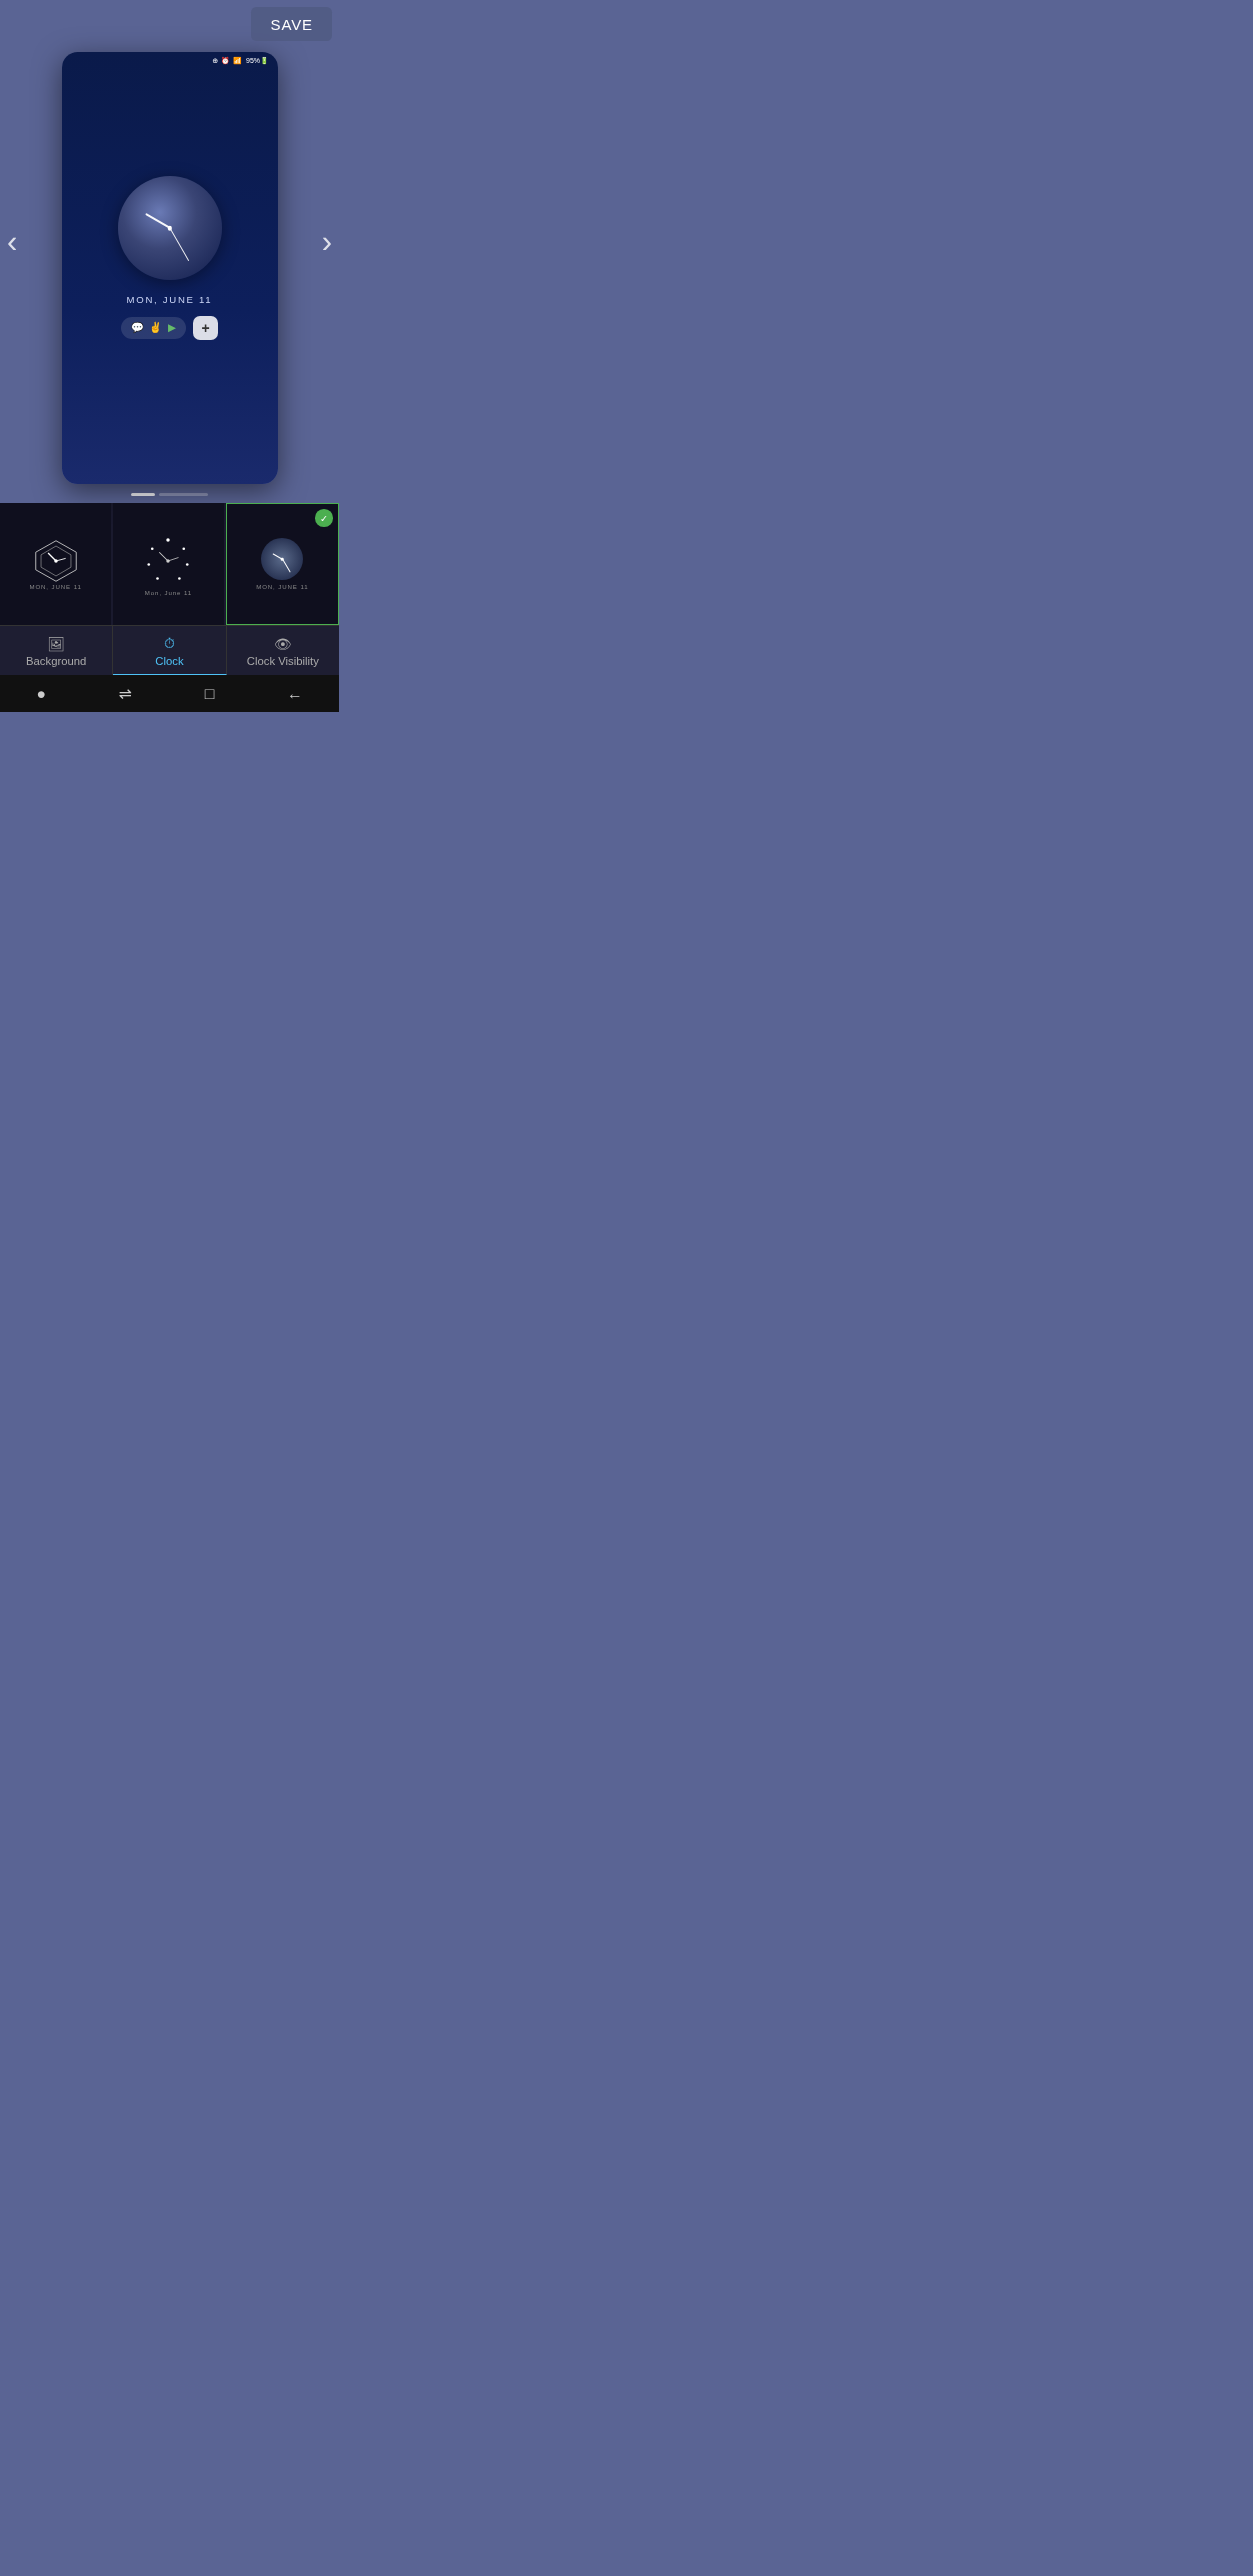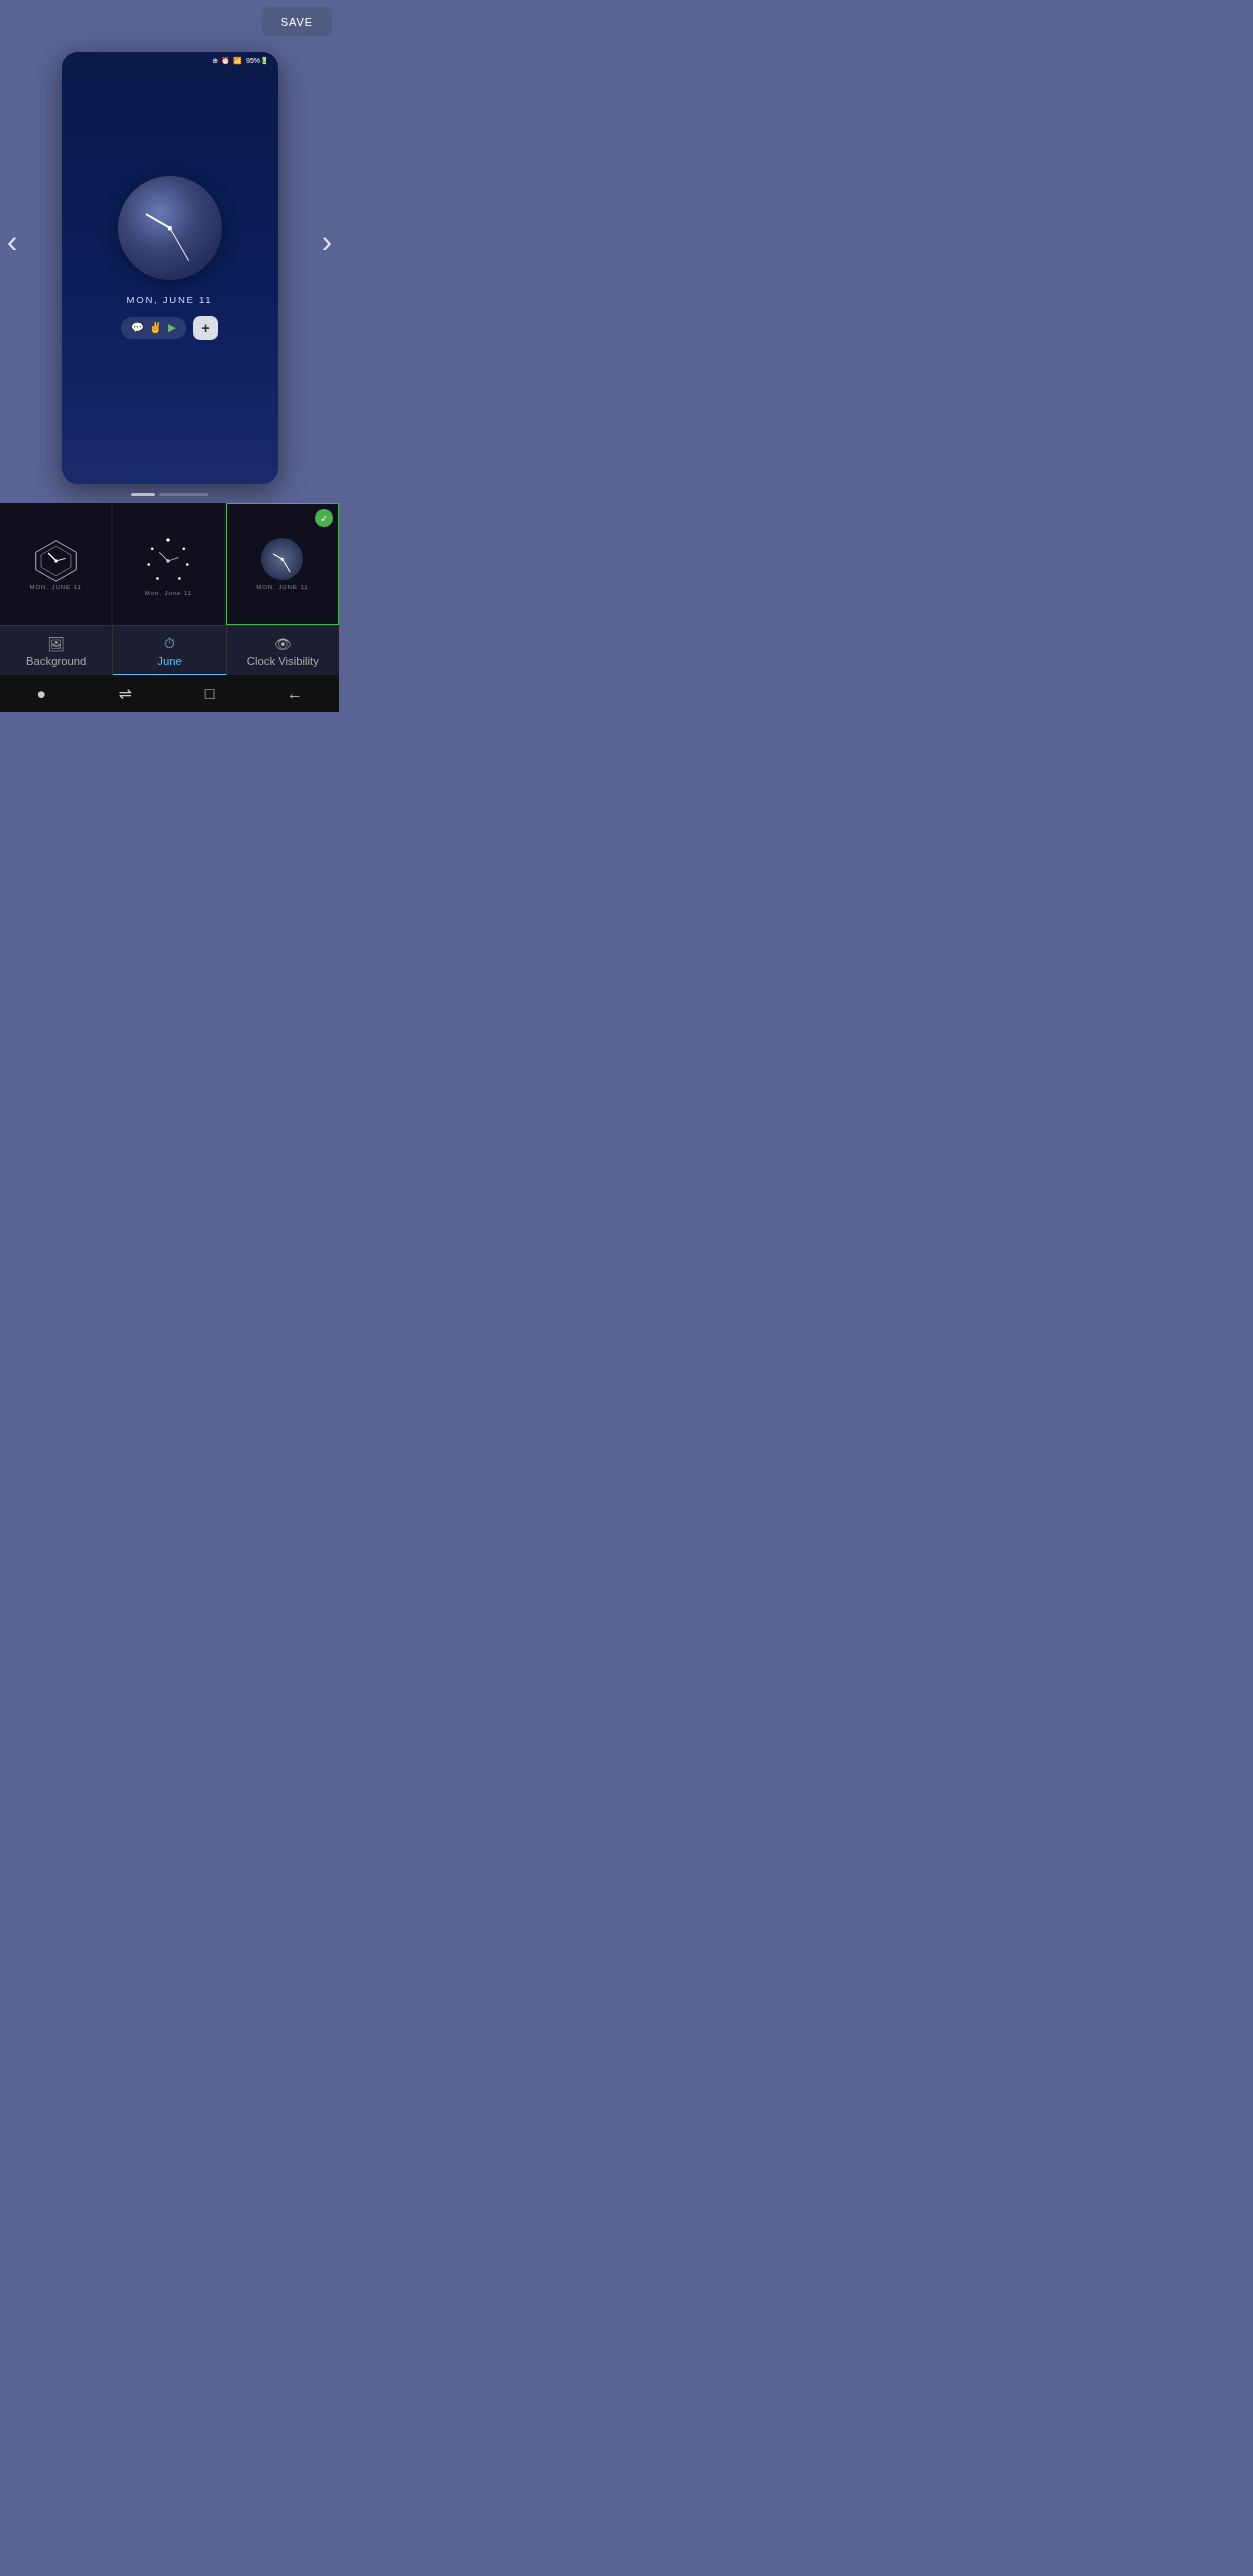--- a/index.html
+++ b/index.html
@@ -12,21 +12,21 @@
       position: relative;
     }
 
     
     .save-btn {
       position: absolute;
       top: 7px;
       right: 7px;
       background: rgba(80,90,130,0.85);
       color: #fff;
-      font-size: 11px;
+      font-size: 15px;
       font-weight: 500;
       letter-spacing: 0.9px;
       padding: 8.7px 19px;
       border-radius: 5.2px;
       border: none;
       cursor: pointer;
       z-index: 10;
     }
 
     
@@ -420,21 +420,21 @@
 
   </div>
 
   <div class="bottom-tabs">
     <div class="tab-item">
       <span class="tab-icon">🖼</span>
       <span>Background</span>
     </div>
     <div class="tab-item active">
       <span class="tab-icon">⏱</span>
-      <span>June</span>
+      <span>Clock</span>
     </div>
     <div class="tab-item">
       <span class="tab-icon">👁</span>
       <span>Clock Visibility</span>
     </div>
   </div>
 
   <div class="android-nav">
     <span class="nav-btn">●</span>
     <span class="nav-btn">⇌</span>

